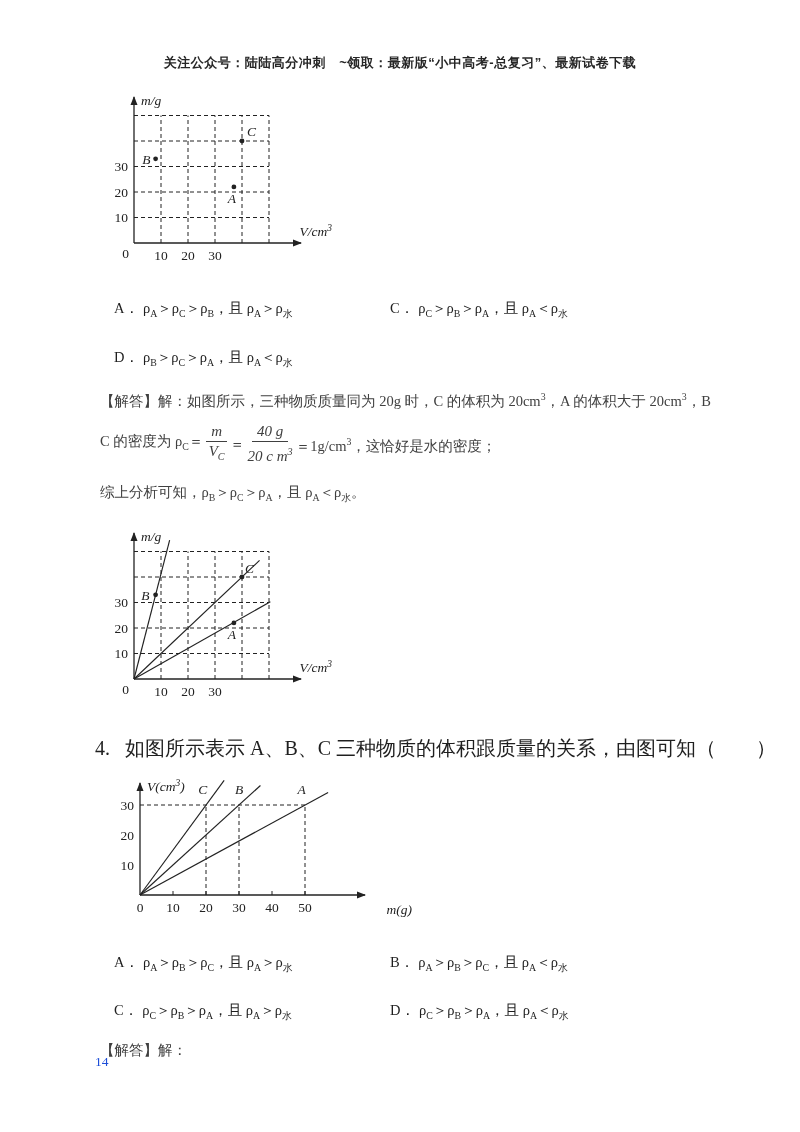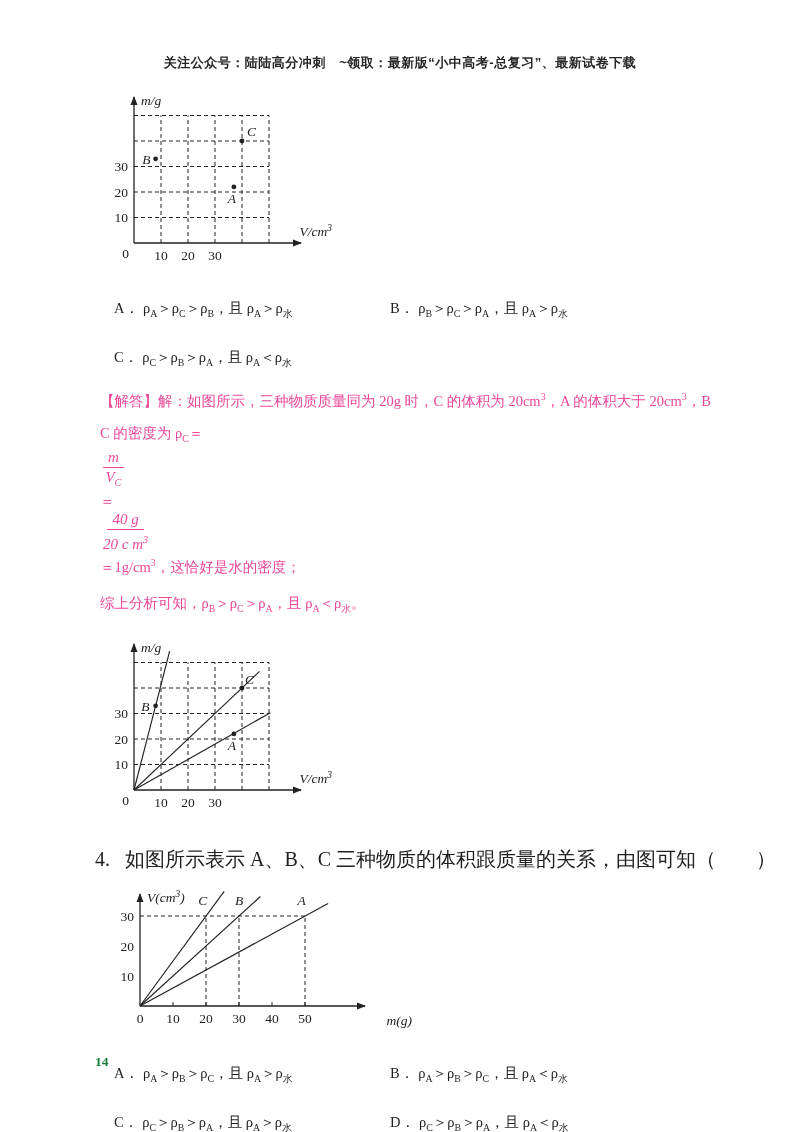--- a/index.html
+++ b/index.html
@@ -16,32 +16,32 @@
   .c2{margin-top:16px;}
   .c3{margin-left:110px;margin-top:10px;}
   .opts{
     margin-left:114px;margin-top:26px;display:grid;grid-template-columns:276px auto;
     row-gap:27px;font-size:14.5px;
   }
   .opt{white-space:nowrap;}
   .opt .ol{margin-right:4px;}
   sub{font-size:0.68em;}
   sup{font-size:0.68em;}
-  .sol{margin-left:100px;color:#ec4899;font-size:14.5px;}
+  .sol{margin-left:100px;color:#404040;font-size:14.5px;}
   .sol .sline{margin-top:17px;line-height:20px;}
-  .formula{margin-top:12px;display:flex;align-items:flex-start;line-height:20px;flex-direction:column;}
+  .formula{margin-top:12px;display:flex;align-items:center;line-height:20px;}
   .frac{
     display:inline-flex;flex-direction:column;align-items:center;
     font-style:italic;font-size:15px;margin:0 3px;line-height:17px;
   }
   .frac .num{border-bottom:1.3px solid currentColor;padding:0 5px 1px;}
   .frac .den{padding-top:1px;}
   .qline{margin-left:95px;margin-top:26px;font-size:20px;}
   .qline .qnum{display:inline-block;width:30px;}
-  .pagenum{position:absolute;left:95px;top:1054px;font-size:13.5px;color:#15803d;font-weight:bold;}
+  .pagenum{position:absolute;left:95px;top:1054px;font-size:13.5px;color:#1d4ed8;}
   svg text{font-family:"Liberation Serif","DejaVu Serif",serif;}
 </style>
 </head>
 <body>
 
 <div class="page">
 
   <div class="header">关注公众号：陆陆高分冲刺　~领取：最新版“小中高考-总复习”、最新试卷下载</div>
 
   <div class="chartbox c1"><svg width="236" height="181" viewBox="0 0 236 181">
@@ -71,22 +71,22 @@
         <circle cx="142" cy="53" r="2.4" fill="#222"></circle>
         <text x="147" y="48" fill="#222" font-size="13.5" text-anchor="start" font-style="italic"><tspan>C</tspan></text>
         <circle cx="133.9" cy="98.9" r="2.4" fill="#222"></circle>
         <text x="131.9" y="114.9" fill="#222" font-size="13.5" text-anchor="middle" font-style="italic"><tspan>A</tspan></text>
         <text x="232" y="148" fill="#222" font-size="13.5" text-anchor="end" font-style="italic"><tspan>V/cm</tspan><tspan dy="-5" font-size="70%">3</tspan></text>
         <text x="41" y="17" fill="#222" font-size="13.5" font-style="italic"><tspan>m/g</tspan></text>
       </svg></div>
 
   <div class="opts">
     <div class="opt"><span class="ol">A．</span><span>ρ<sub>A</sub>＞ρ<sub>C</sub>＞ρ<sub>B</sub>，且 ρ<sub>A</sub>＞ρ<sub>水</sub></span></div>
-    <div class="opt"><span class="ol">B．</span><span>ρ<sub>B</sub>＞ρ<sub>C</sub>＞ρ<sub>A</sub>，且 ρ<sub>A</sub>＞ρ<sub>水</sub></span></div>
     <div class="opt"><span class="ol">C．</span><span>ρ<sub>C</sub>＞ρ<sub>B</sub>＞ρ<sub>A</sub>，且 ρ<sub>A</sub>＜ρ<sub>水</sub></span></div>
+    <div class="opt"><span class="ol">D．</span><span>ρ<sub>B</sub>＞ρ<sub>C</sub>＞ρ<sub>A</sub>，且 ρ<sub>A</sub>＜ρ<sub>水</sub></span></div>
   </div>
 
   <div class="sol">
     <div class="sline">【解答】解：如图所示，三种物质质量同为 20g 时，C 的体积为 20cm<sup>3</sup>，A 的体积大于 20cm<sup>3</sup>，B</div>
     <div class="formula">
       <span>C 的密度为 ρ<sub>C</sub>＝</span>
       <span class="frac">
           <span class="num">m</span>
           <span class="den">V<sub>C</sub></span>
         </span>

